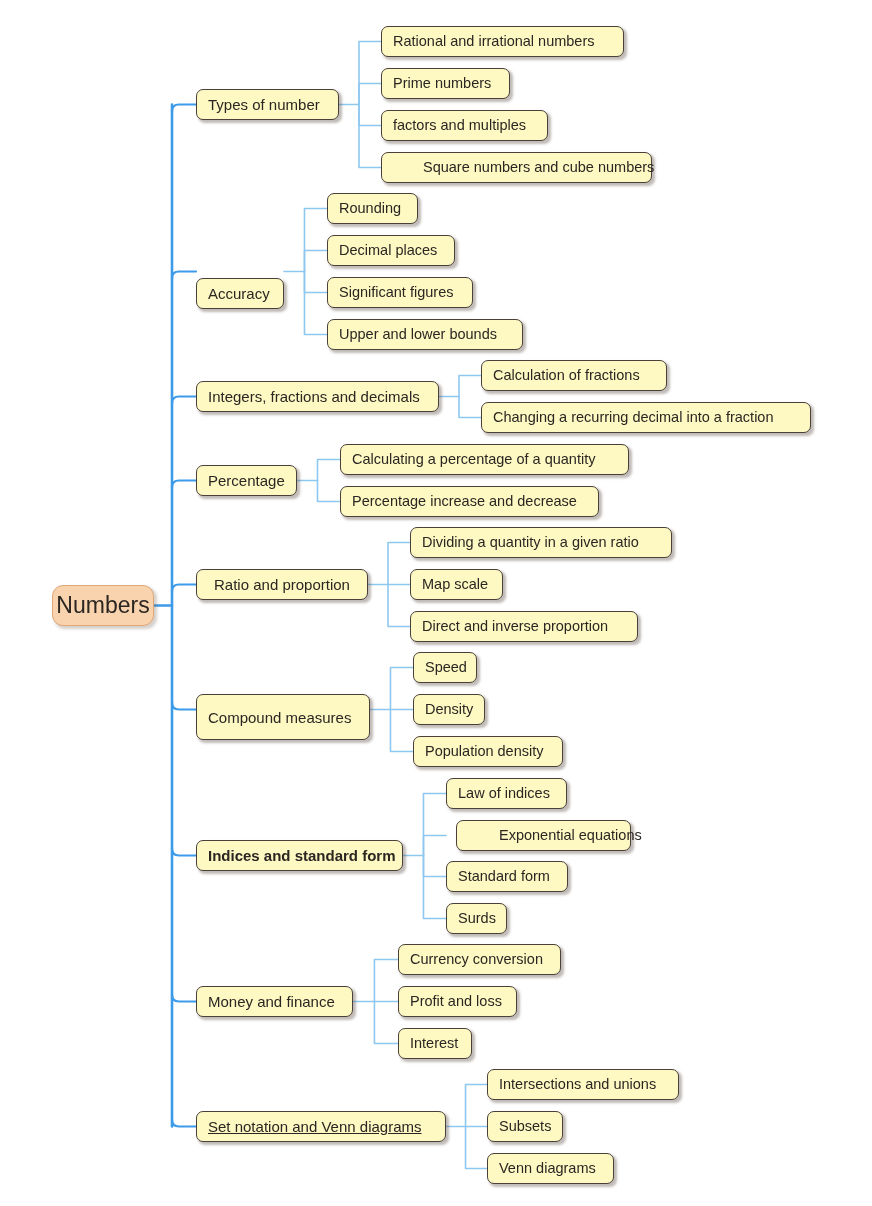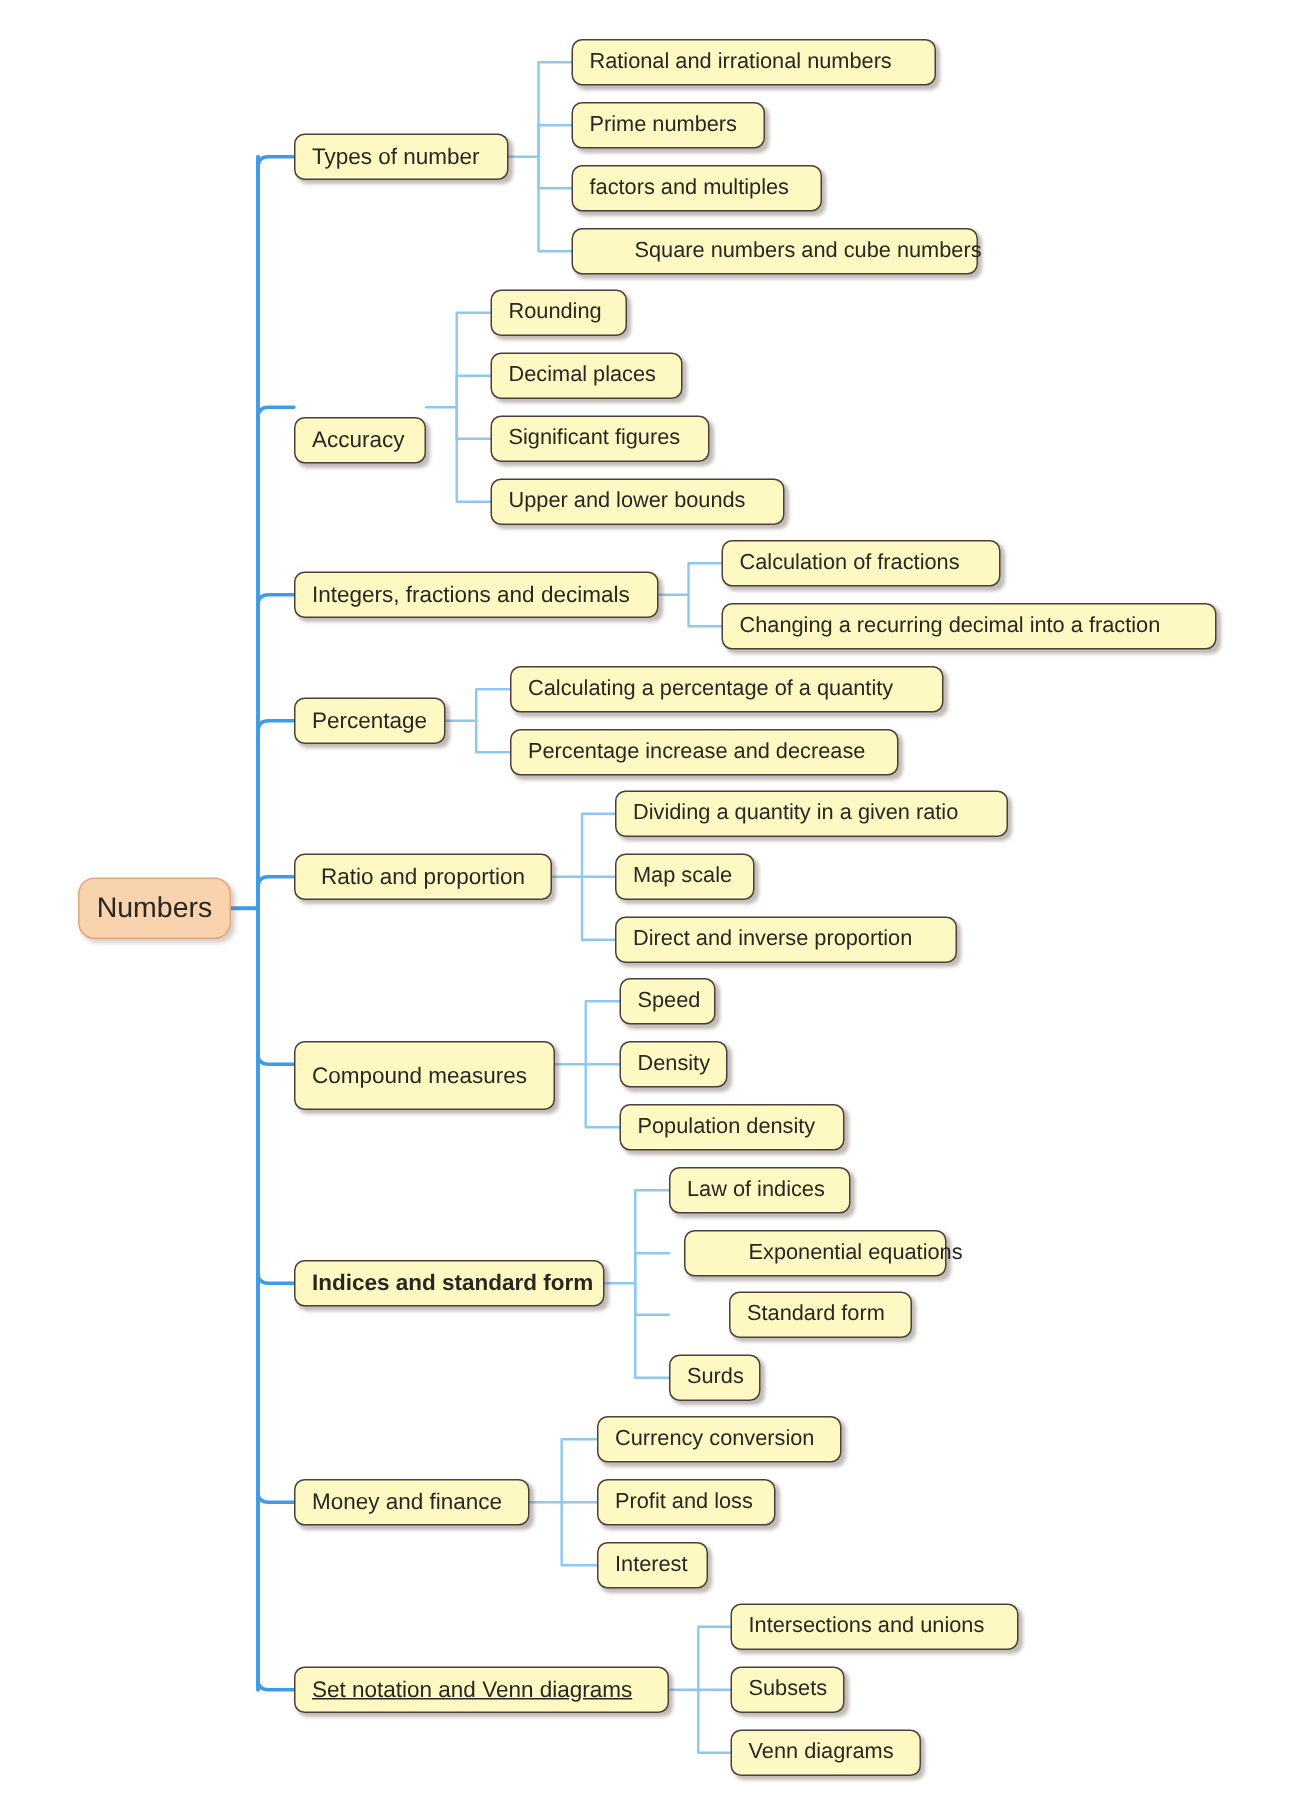--- a/index.html
+++ b/index.html
@@ -37,21 +37,21 @@
     color: #2b2622;
     padding: 0 11px;
     white-space: nowrap;
     line-height: 1;
   }
   .node.root {
     background: #f8d3ad;
     border: 1.8px solid #e0a878;
     border-radius: 11px;
     box-shadow: 2.5px 2.5px 3px rgba(120, 100, 85, 0.30);
-    font-size: 19px;
+    font-size: 23px;
     justify-content: center;
   }
   .node.branch {
     font-size: 15px;
   }
   .node.leaf {
     font-size: 14.5px;
   }
   .node-label {
     display: block;
@@ -204,21 +204,21 @@
       </div>
       <div class="node branch" style="left: 196px; top: 840px; width: 207px; height: 31px; font-weight: bold;">
         <span class="node-label">Indices and standard form</span>
       </div>
       <div class="node leaf" style="left: 446px; top: 778px; width: 121px; height: 31px;">
         <span class="node-label">Law of indices</span>
       </div>
       <div class="node leaf" style="left: 456px; top: 820px; width: 175px; height: 31px; padding-left: 42px;">
         <span class="node-label">Exponential equations</span>
       </div>
-      <div class="node leaf" style="left: 446px; top: 861px; width: 122px; height: 31px; margin-left: 40px;">
+      <div class="node leaf" style="left: 446px; top: 861px; width: 122px; height: 31px;">
         <span class="node-label">Standard form</span>
       </div>
       <div class="node leaf" style="left: 446px; top: 903px; width: 61px; height: 31px;">
         <span class="node-label">Surds</span>
       </div>
       <div class="node branch" style="left: 196px; top: 986px; width: 157px; height: 31px;">
         <span class="node-label">Money and finance</span>
       </div>
       <div class="node leaf" style="left: 398px; top: 944px; width: 163px; height: 31px;">
         <span class="node-label">Currency conversion</span>

